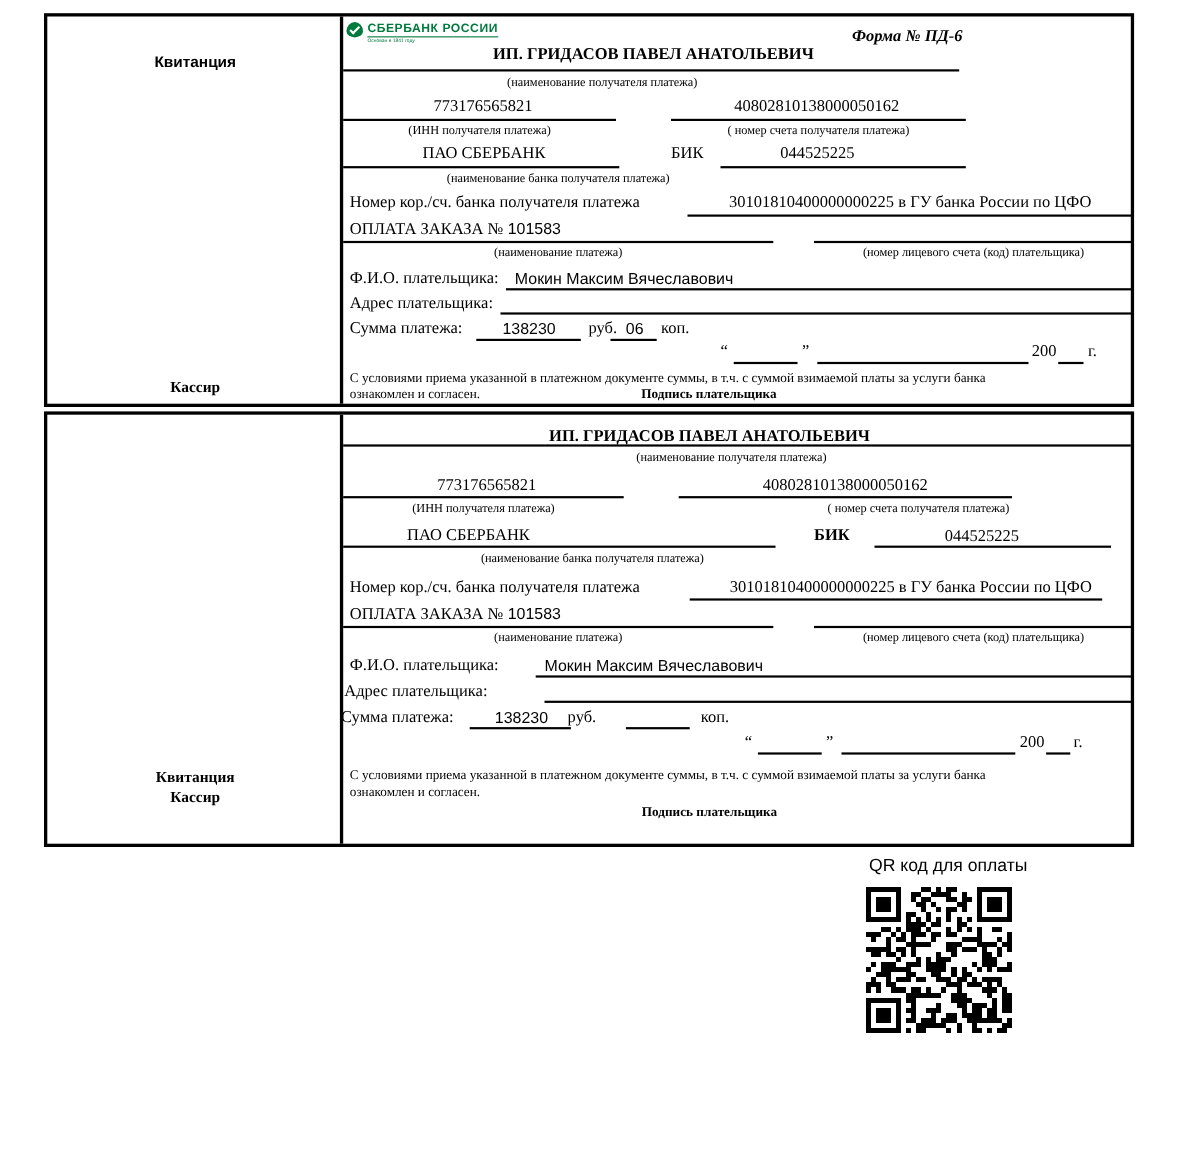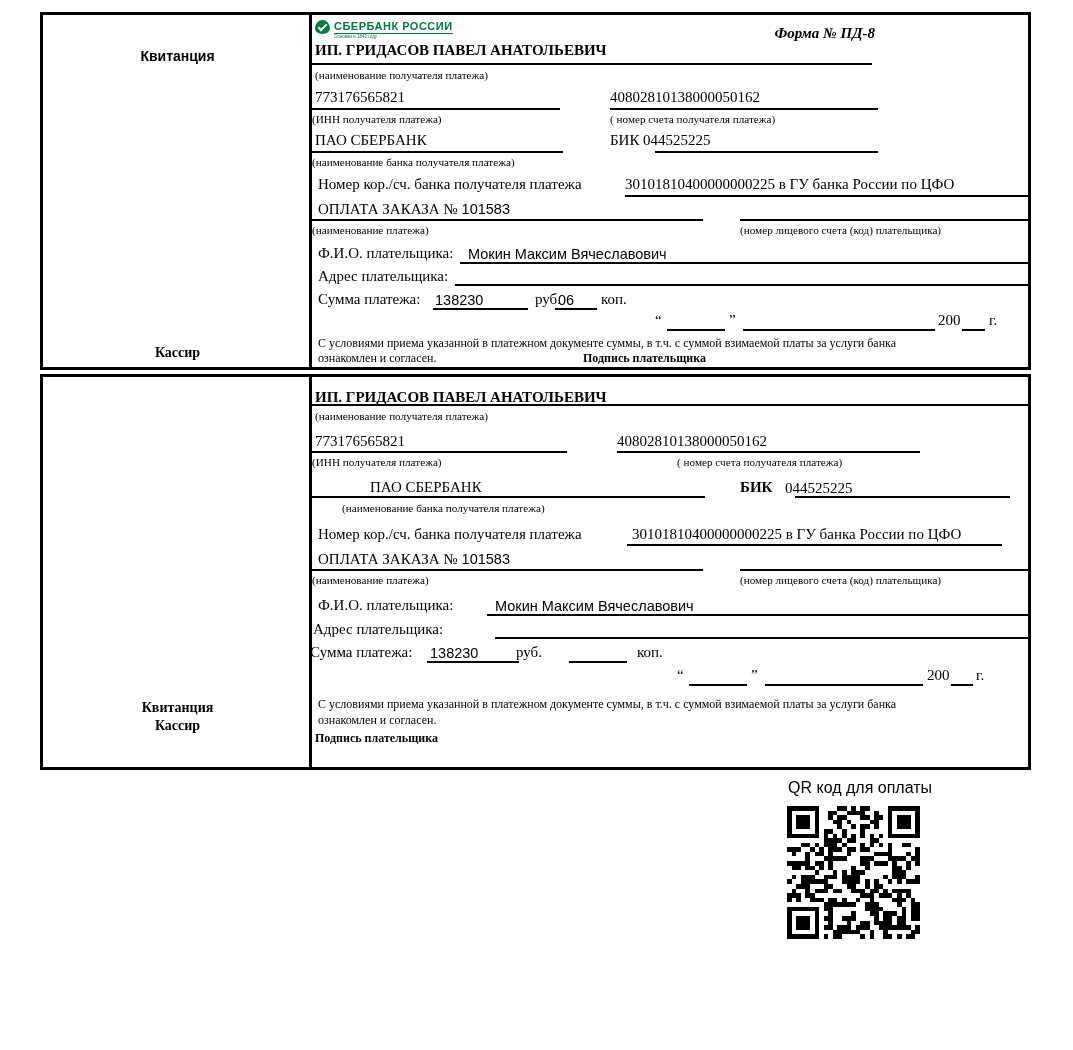--- a/index.html
+++ b/index.html
@@ -2,21 +2,21 @@
 <html><head>
 <meta charset="utf-8">
 <style>
   * { margin:0; padding:0; box-sizing:border-box; }
   html,body { background:#ffffff; }
   .page { position:relative; width:1073px; height:1050px; background:#ffffff; overflow:hidden; color:#000; }
   .serif { font-family:"Liberation Serif","DejaVu Serif",serif; }
   .sans  { font-family:"Liberation Sans","DejaVu Sans",sans-serif; }
   .b { font-weight:bold; }
   .i { font-style:italic; }
-  .ctr { }
+  .ctr { text-align:center; }
   .rt { text-align:right; }
   .abs { position:absolute; }
   .box { position:absolute; border:3px solid #000; background:#fff; }
   .stub { position:absolute; left:0; top:0; bottom:0; width:269px; border-right:3px solid #000; }
   .stub-title { position:absolute; left:0; width:269px; text-align:center; font-size:14px; }
   .line { position:absolute; height:2px; background:#000; }
   .val { font-size:15px; line-height:17px; white-space:nowrap; }
   .hint { font-size:11.2px; line-height:13px; white-space:nowrap; }
   .fill { font-size:14.5px; line-height:16px; white-space:nowrap; }
   .agr { font-size:12px; line-height:14px; white-space:nowrap;font-family:Liberation Serif, serif; }
@@ -40,21 +40,21 @@
       <div class="stub-title serif b" style="top:330px;">Кассир</div>
     </div>
 
     <div class="abs logo" style="left:272px; top:5px;">
       <span class="logo-mark" style="background: rgb(0, 122, 61);"></span>
       <span class="logo-text">
         <span class="logo-brand sans b" style="color: rgb(0, 122, 61); border-color: rgb(0, 122, 61);">СБЕРБАНК РОССИИ</span>
         <span class="logo-tagline sans" style="color: rgb(0, 122, 61); border-color: rgb(0, 122, 61);">Основан в 1841 году</span>
       </span>
     </div>
-    <div class="abs serif b i rt" style="left:622px; top:10px; width:210px; font-size:15px;">Форма № ПД-8</div>
+    <div class="abs serif b i rt" style="left:622px; top:10px; width:210px; font-size:15px;">Форма № ПД-6</div>
 
     <div class="abs serif b ctr val" style="left:272px; top:27px; width:558px;">ИП. ГРИДАСОВ ПАВЕЛ АНАТОЛЬЕВИЧ</div>
     <div class="line" style="left:269px; top:48px; width:560px;"></div>
     <div class="abs serif ctr hint" style="left:272px; top:54px; width:465px;">(наименование получателя платежа)</div>
 
     <div class="abs serif ctr val" style="left:272px; top:74px; width:248px;">773176565821</div>
     <div class="abs serif ctr val" style="left:567px; top:74px; width:265px;">40802810138000050162</div>
     <div class="line" style="left:269px; top:93px; width:248px;"></div>
     <div class="line" style="left:567px; top:93px; width:268px;"></div>
     <div class="abs serif ctr hint" style="left:269px; top:98px; width:248px;">(ИНН получателя платежа)</div>

